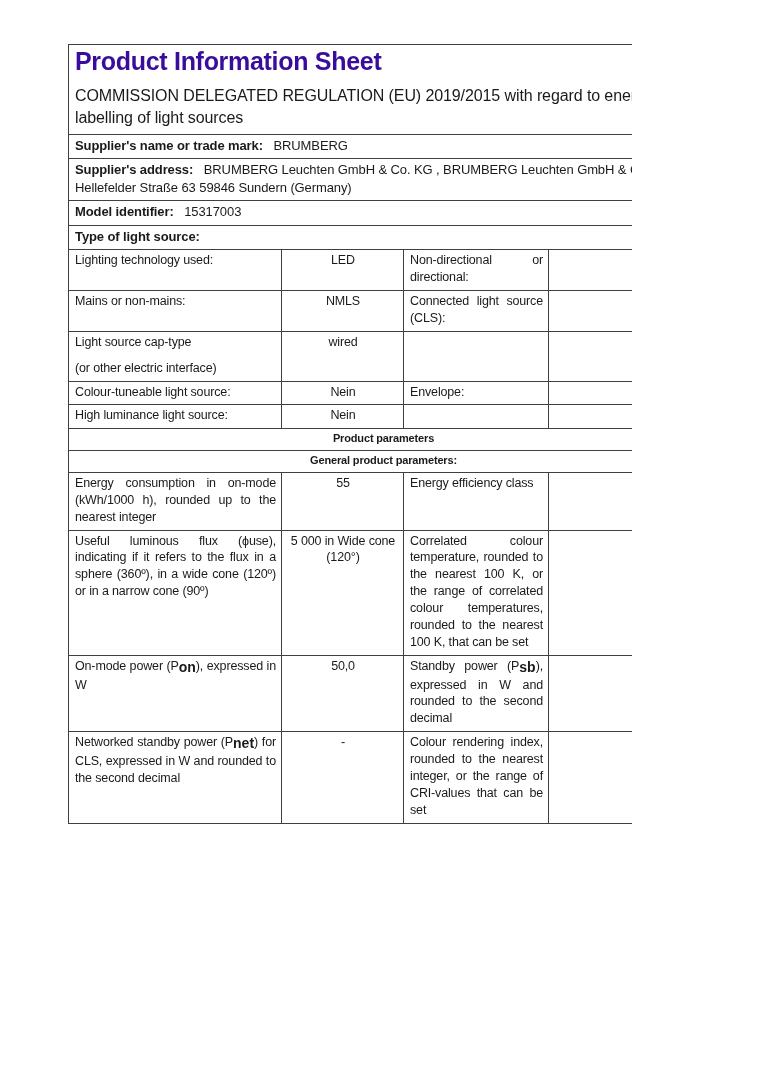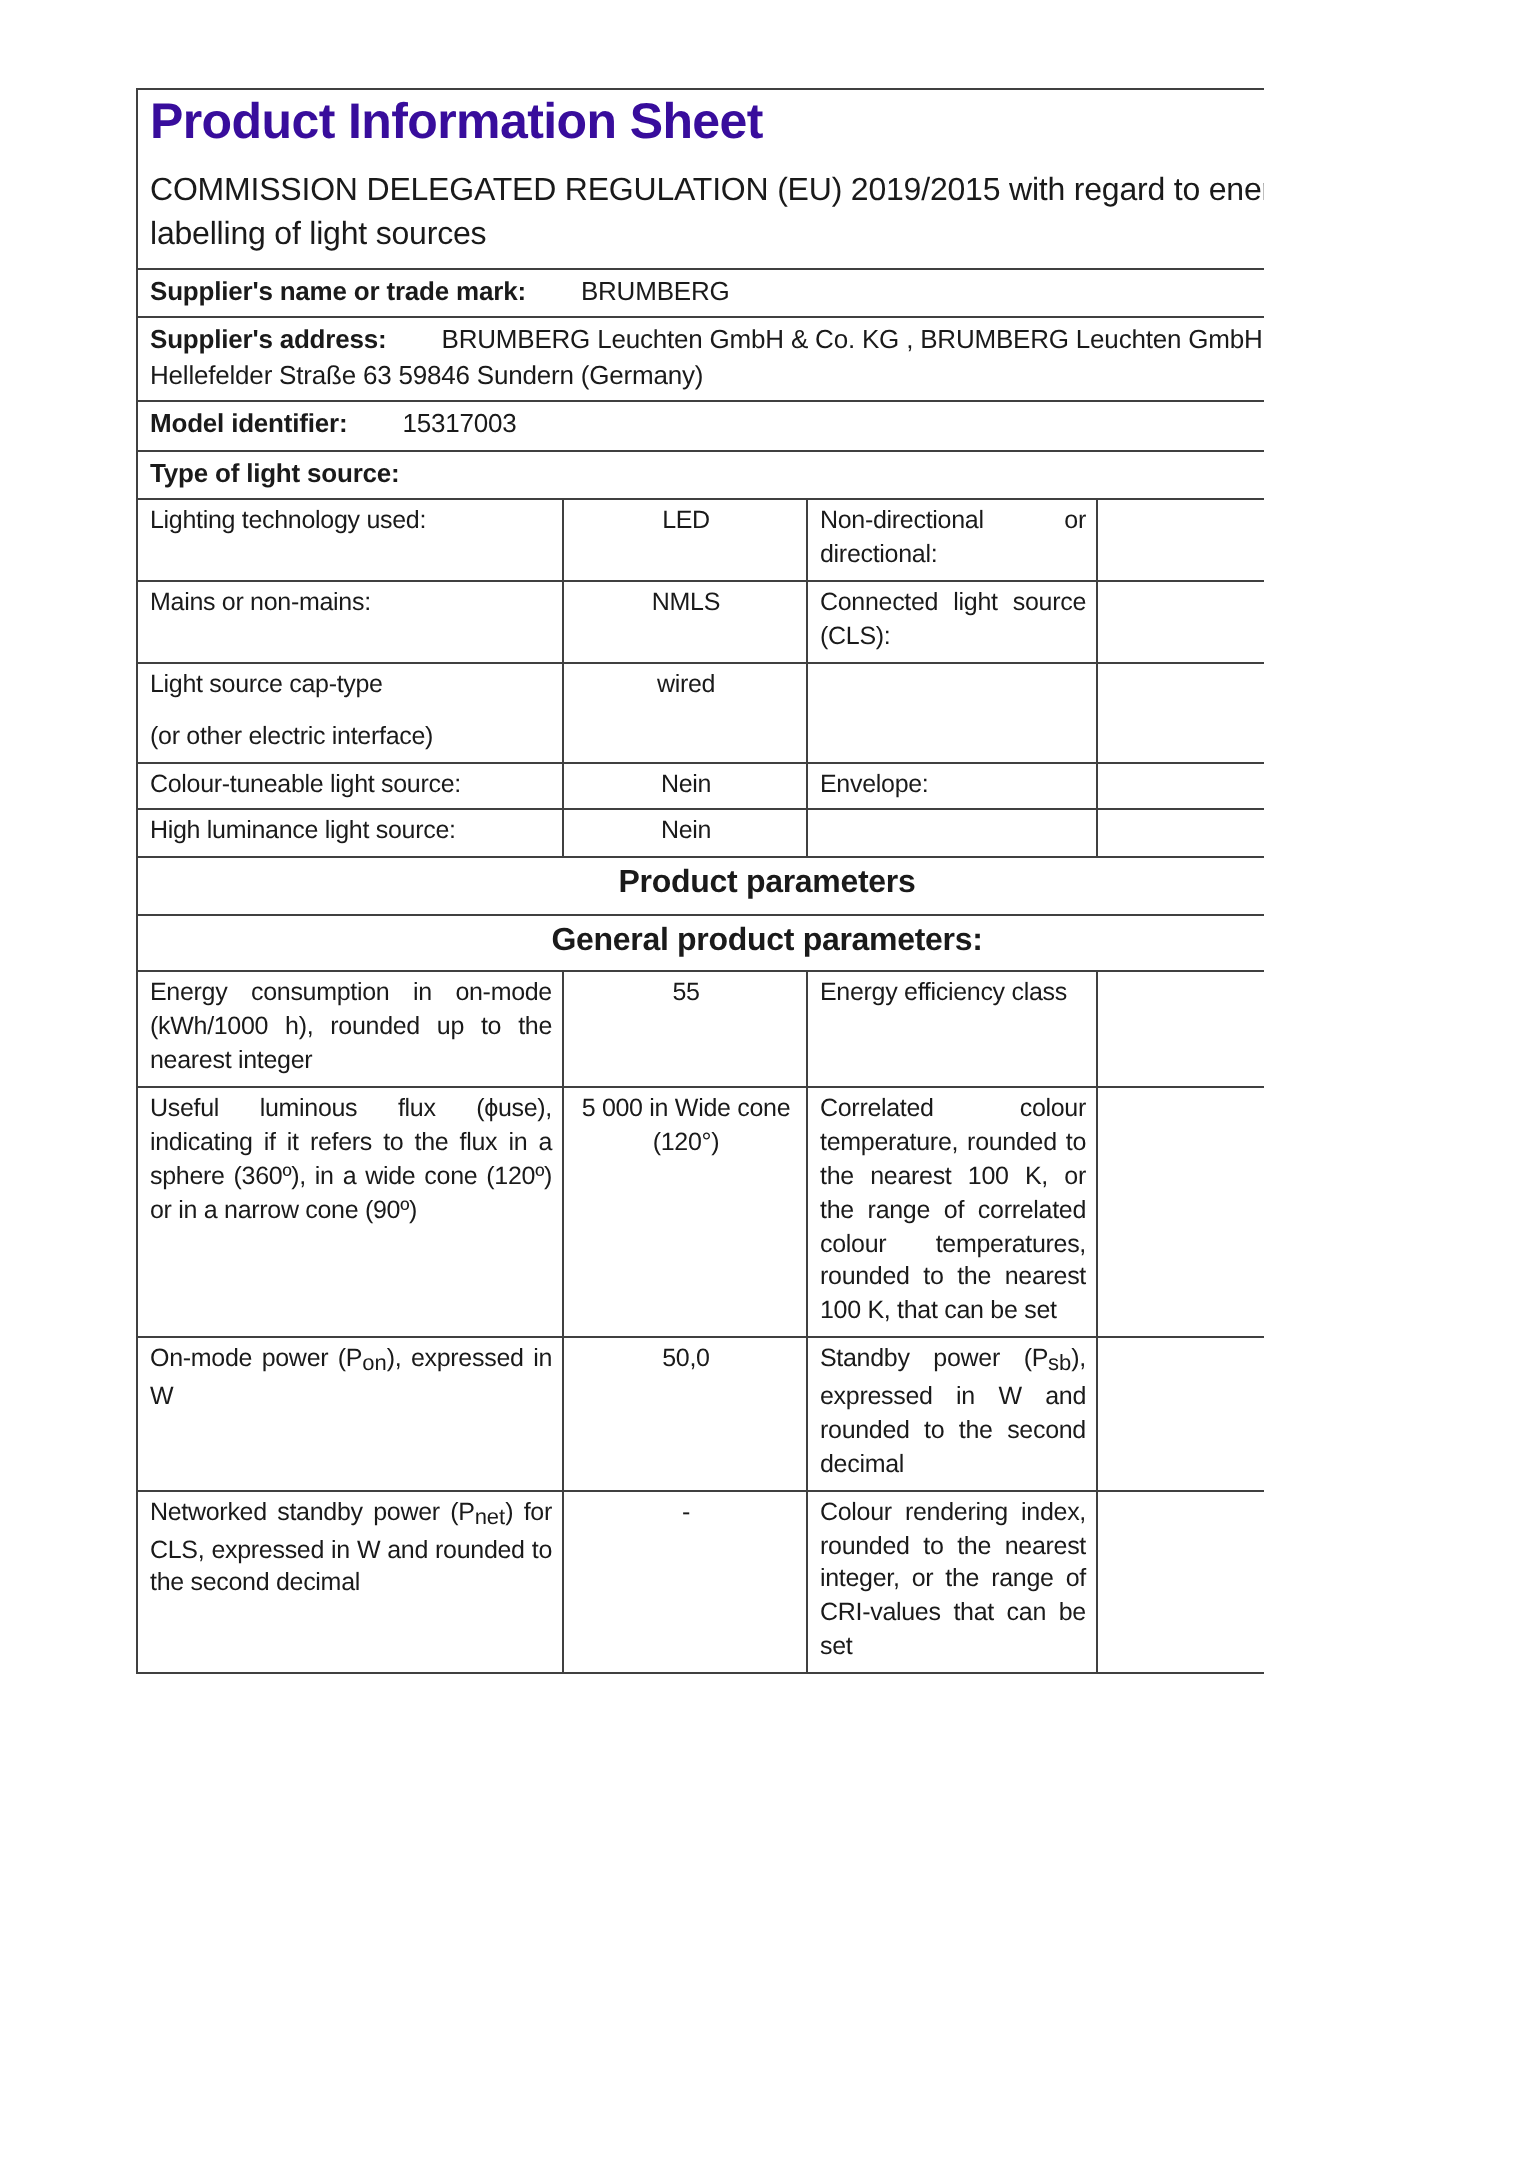--- a/index.html
+++ b/index.html
@@ -44,40 +44,40 @@
     line-height: 1.15;
   }
   .regulation {
     font-size: 16px;
     line-height: 1.4;
     letter-spacing: -0.1px;
   }
   
   td.label-row { font-size: 13px; padding: 5px 6px 7px 7px; letter-spacing: -0.1px; }
   .lbl { font-weight: bold; }
-  .lbl-val { margin-left: 24px; }
+  .lbl-val { margin-left: 7px; }
   td.section-heading { font-weight: bold; font-size: 13px; padding: 5px 6px 7px 7px; letter-spacing: -0.1px; }
   
   td.center-heading {
     font-weight: bold;
     text-align: center;
-    font-size: 16px;
+    font-size: 11px;
     padding: 2px 4px 4px;
   }
   
   td.p {
     text-align: justify;
     text-align-last: left;
     -moz-text-align-last: left;
   }
   td.val { text-align: center; padding-left: 8px; padding-right: 8px; }
   td.val-wide { text-align: right; padding-left: 24px; padding-right: 24px; }
   td.colhead { text-align: left; }
   .para-gap { margin-top: 9px; }
-  .sub { font-size: 11px; vertical-align: -2px; letter-spacing: 0; }
+  .sub { font-size: 14px; vertical-align: -2px; letter-spacing: 0; font-weight: bold; }
   .footer {
     position: absolute;
     left: 68px;
     top: 1006px;
     width: 629px;
     text-align: right;
     font-size: 11px;
     color: #222222;
     letter-spacing: 0;
   }

